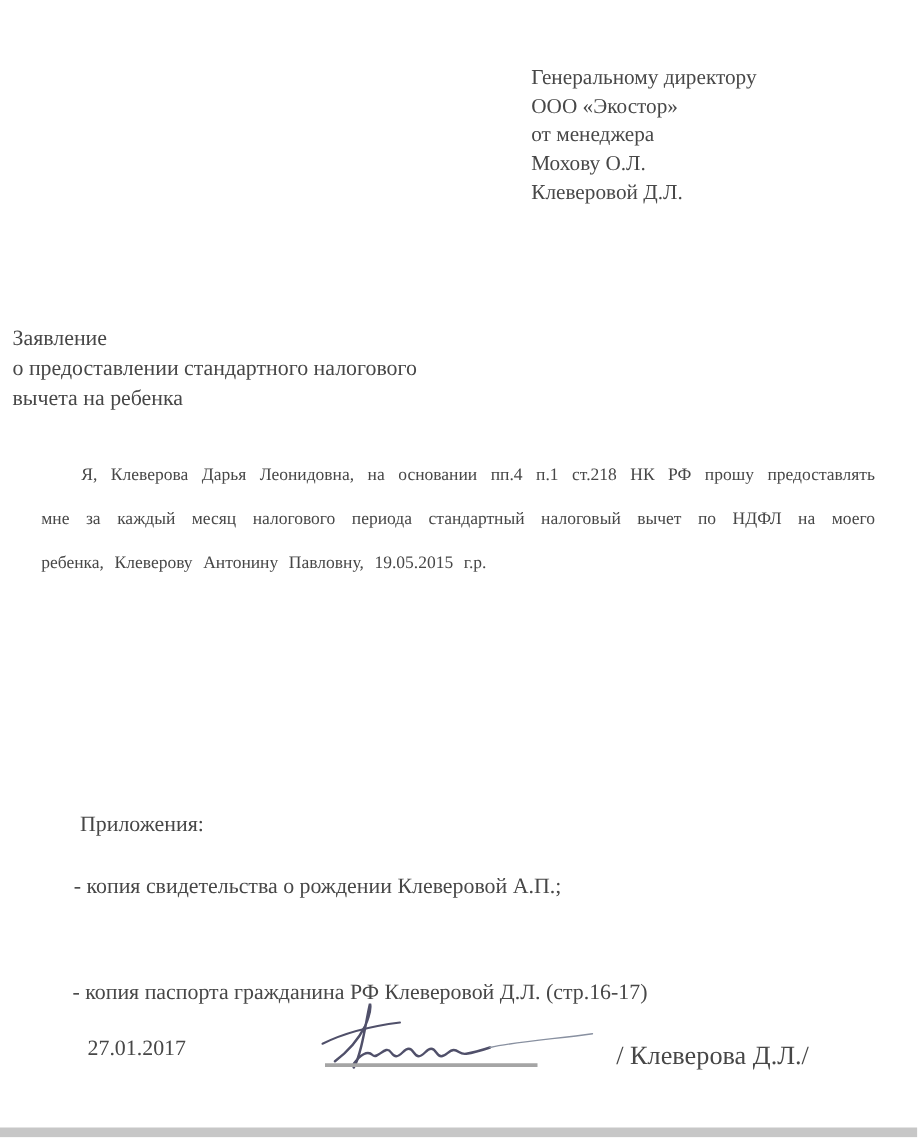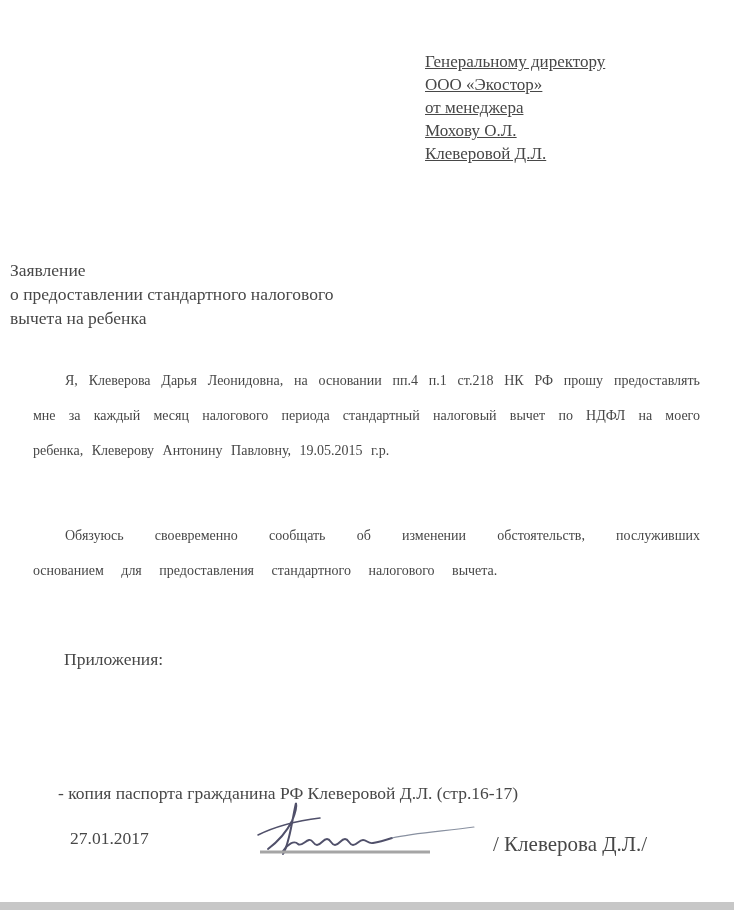--- a/index.html
+++ b/index.html
@@ -15,21 +15,20 @@
     color: var(--ink, #474747);
     overflow: hidden;
   }
   .recipient-block {
     position: absolute;
     left: 425px; top: 50px;
     width: 295px;
     font-size: 17px;
     line-height: 23px;
     color: var(--ink, #474747);
-    text-decoration: underline;
   }
   .doc-title {
     position: absolute;
     left: 10px; top: 258px;
     width: 672px;
     text-align: left;
     font-size: 17.5px;
     line-height: 24px;
     color: var(--ink, #474747);
   }
@@ -95,24 +94,24 @@
   </div>
 
   <div class="doc-title">
     <div>Заявление</div>
     <div>о предоставлении стандартного налогового</div>
     <div>вычета на ребенка</div>
   </div>
 
   <p class="body-par par-1">Я, Клеверова Дарья Леонидовна, на основании пп.4 п.1 ст.218 НК РФ прошу предоставлять мне за каждый месяц налогового периода стандартный налоговый вычет по НДФЛ на моего ребенка, Клеверову Антонину Павловну, 19.05.2015 г.р.</p>
 
-  <p class="body-par par-2">Обязуюсь своевременно сообщать об изменении обстоятельств, послуживших основанием для предоставления стандартного налогового вычета.</p>
 
   <div class="single-line attachments-heading">Приложения:</div>
 
+  <div class="single-line attachment-1">- копия свидетельства о рождении Клеверовой А.П.;</div>
 
   <div class="single-line attachment-2">- копия паспорта гражданина РФ Клеверовой Д.Л. (стр.16-17)</div>
 
   <div class="footer-date">27.01.2017</div>
 
   <div class="signature-wrap">
     <svg width="222" height="60" viewBox="0 0 222 60">
 
       <path d="M2,36 C18,28 40,22 64,19" fill="none" stroke="#50506a" stroke-width="1.6" stroke-linecap="round"></path>
 

